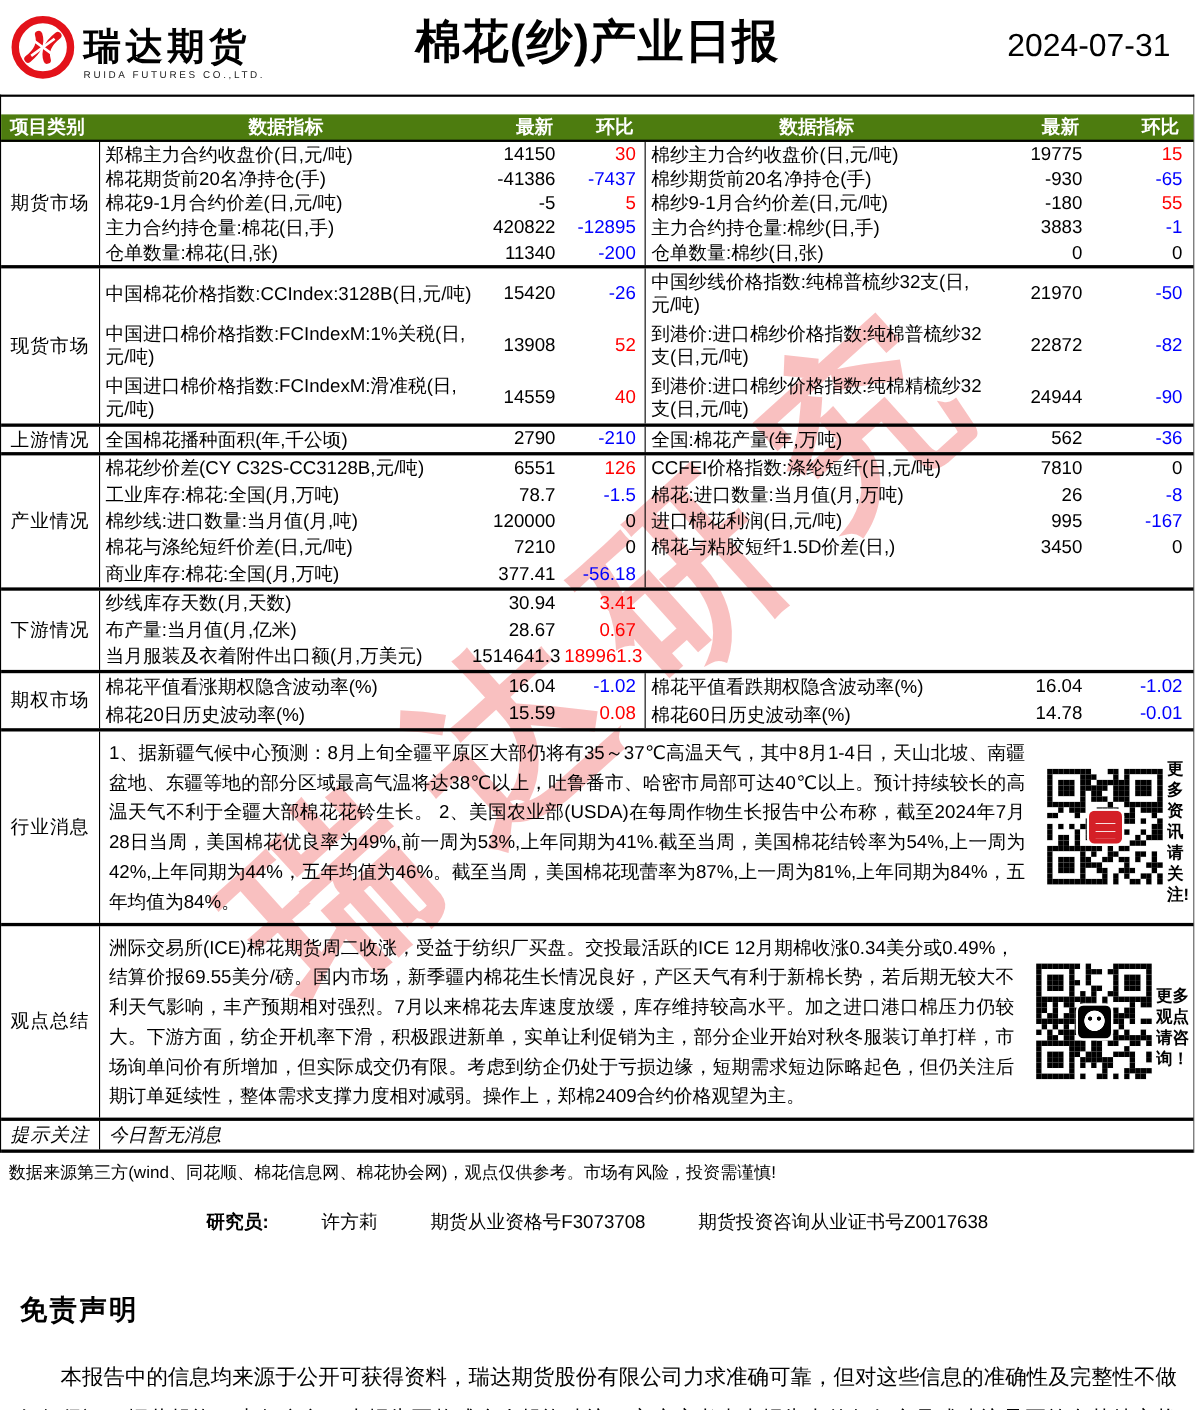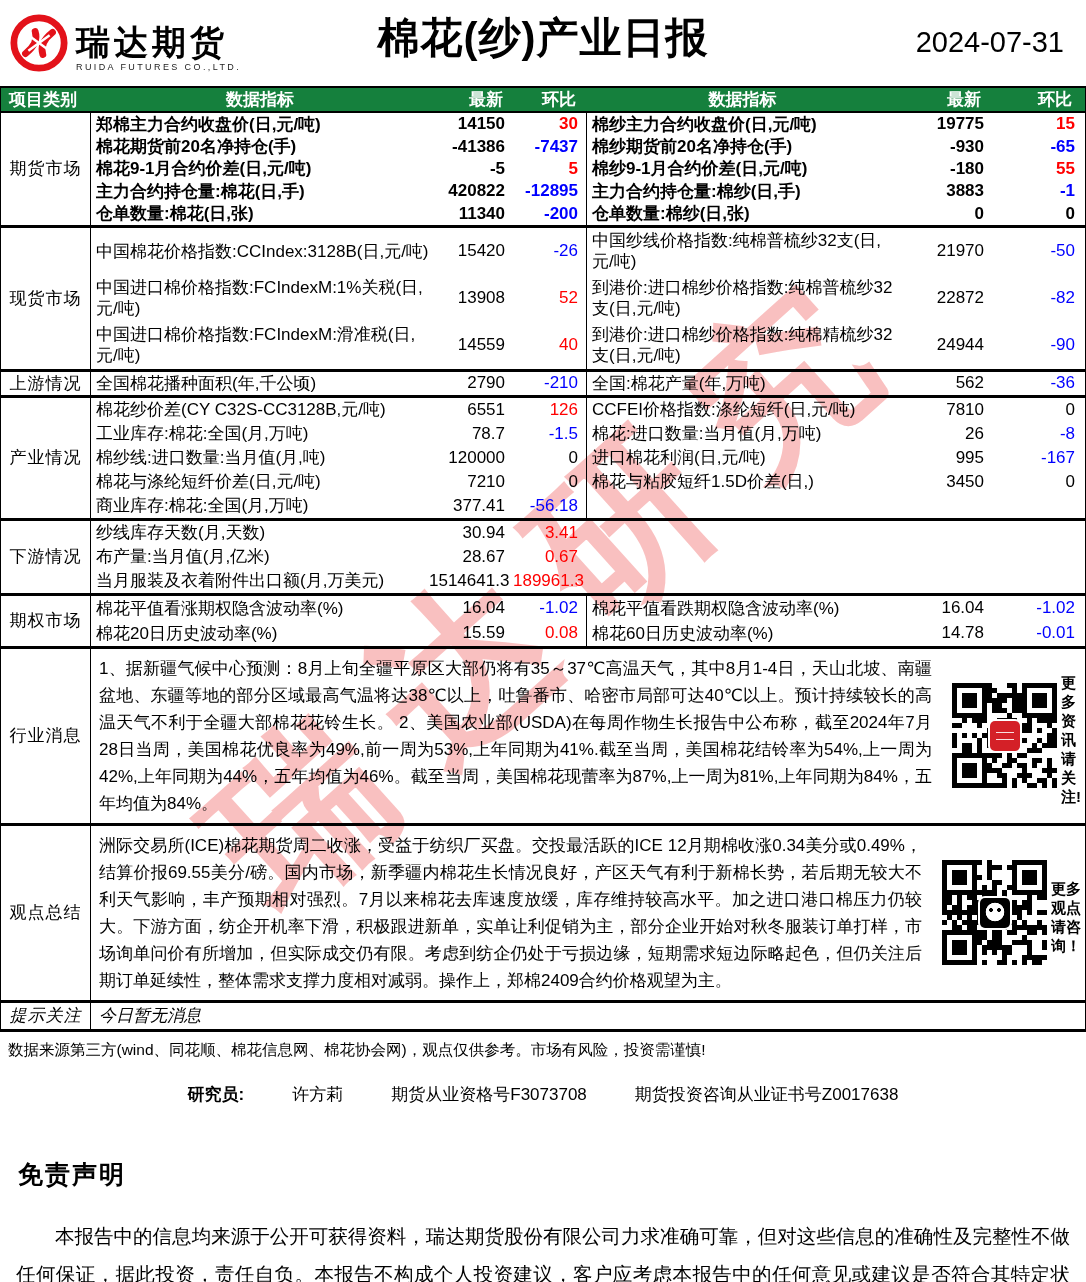--- a/index.html
+++ b/index.html
@@ -20,41 +20,41 @@
   .logo-mark{width:58px;height:58px;}
   .logo-txt{margin-left:8px;padding-top:6px;}
   .logo-cn{font-size:34px;font-weight:700;letter-spacing:4px;line-height:36px;}
   .logo-en{font-size:9px;letter-spacing:2.4px;color:#222;margin-top:2px;}
   .rep-title{position:absolute;left:0;right:0;top:10px;text-align:center;font-size:42px;font-weight:700;letter-spacing:1px;}
   .rep-date{position:absolute;right:22px;top:26px;font-size:29px;}
 
   
   .rtable{border-top:2px solid #000;border-left:1px solid #000;border-right:1px solid #000;background:transparent;}
   .thead{display:grid;grid-template-columns:90px 338px 84px 73px 313px 92px 91px;
-    background:#15803d;color:#fff;font-weight:700;font-size:17px;height:25px;align-items:center;
-    border-bottom:2px solid #000;}
+    background:#4d7c0f;color:#fff;font-weight:700;font-size:17px;height:25px;align-items:center;
+    border-bottom:2px solid #000;margin-top:16px;}
   .thead .h-cat{padding-left:8px;}
   .thead .h-ind{text-align:center;}
   .thead .h-num{text-align:right;padding-right:10px;}
 
   .sec{display:flex;border-bottom:3px solid #000;}
   .sec-label{width:90px;flex:0 0 90px;border-right:1px solid #000;display:flex;align-items:center;justify-content:center;
     font-size:17px;letter-spacing:1px;}
   .half{display:flex;flex-direction:column;justify-content:space-around;}
   .half.left{width:495px;flex:0 0 495px;}
   .half.right{width:496px;flex:0 0 496px;border-left:1px solid #000;}
   .trow{display:grid;align-items:center;}
   .half.left  .trow{grid-template-columns:338px 84px 73px;}
   .half.right .trow{grid-template-columns:313px 92px 91px;}
   .c-ind{font-size:17px;line-height:21px;padding-left:5px;}
   .c-val,.c-chg{font-size:17px;text-align:right;padding-right:8px;white-space:nowrap;}
   .c-chg.up{color:#f00;}
   .c-chg.down{color:#00f;}
   .c-chg.flat{color:#000;}
-  .sec0 .trow{height:22.4px;font-weight:bold;}
+  .sec0 .trow{height:22.4px;}
   .sec1 .trow{min-height:47px;}
   .sec2 .trow{min-height:23px;}
   .sec3 .trow{height:24px;}
   .sec4 .trow{min-height:24px;padding:1px 0;}
   .sec5 .trow{height:25px;}
 
   
   .txt-sec{display:flex;border-bottom:3px solid #000;}
   .txt-body{flex:1;padding:6px 12px 6px 8px;font-size:17px;line-height:27px;text-align:justify;}
   .qr-col{flex:0 0 138px;display:flex;flex-direction:row;align-items:center;justify-content:center;padding:8px 4px;}

